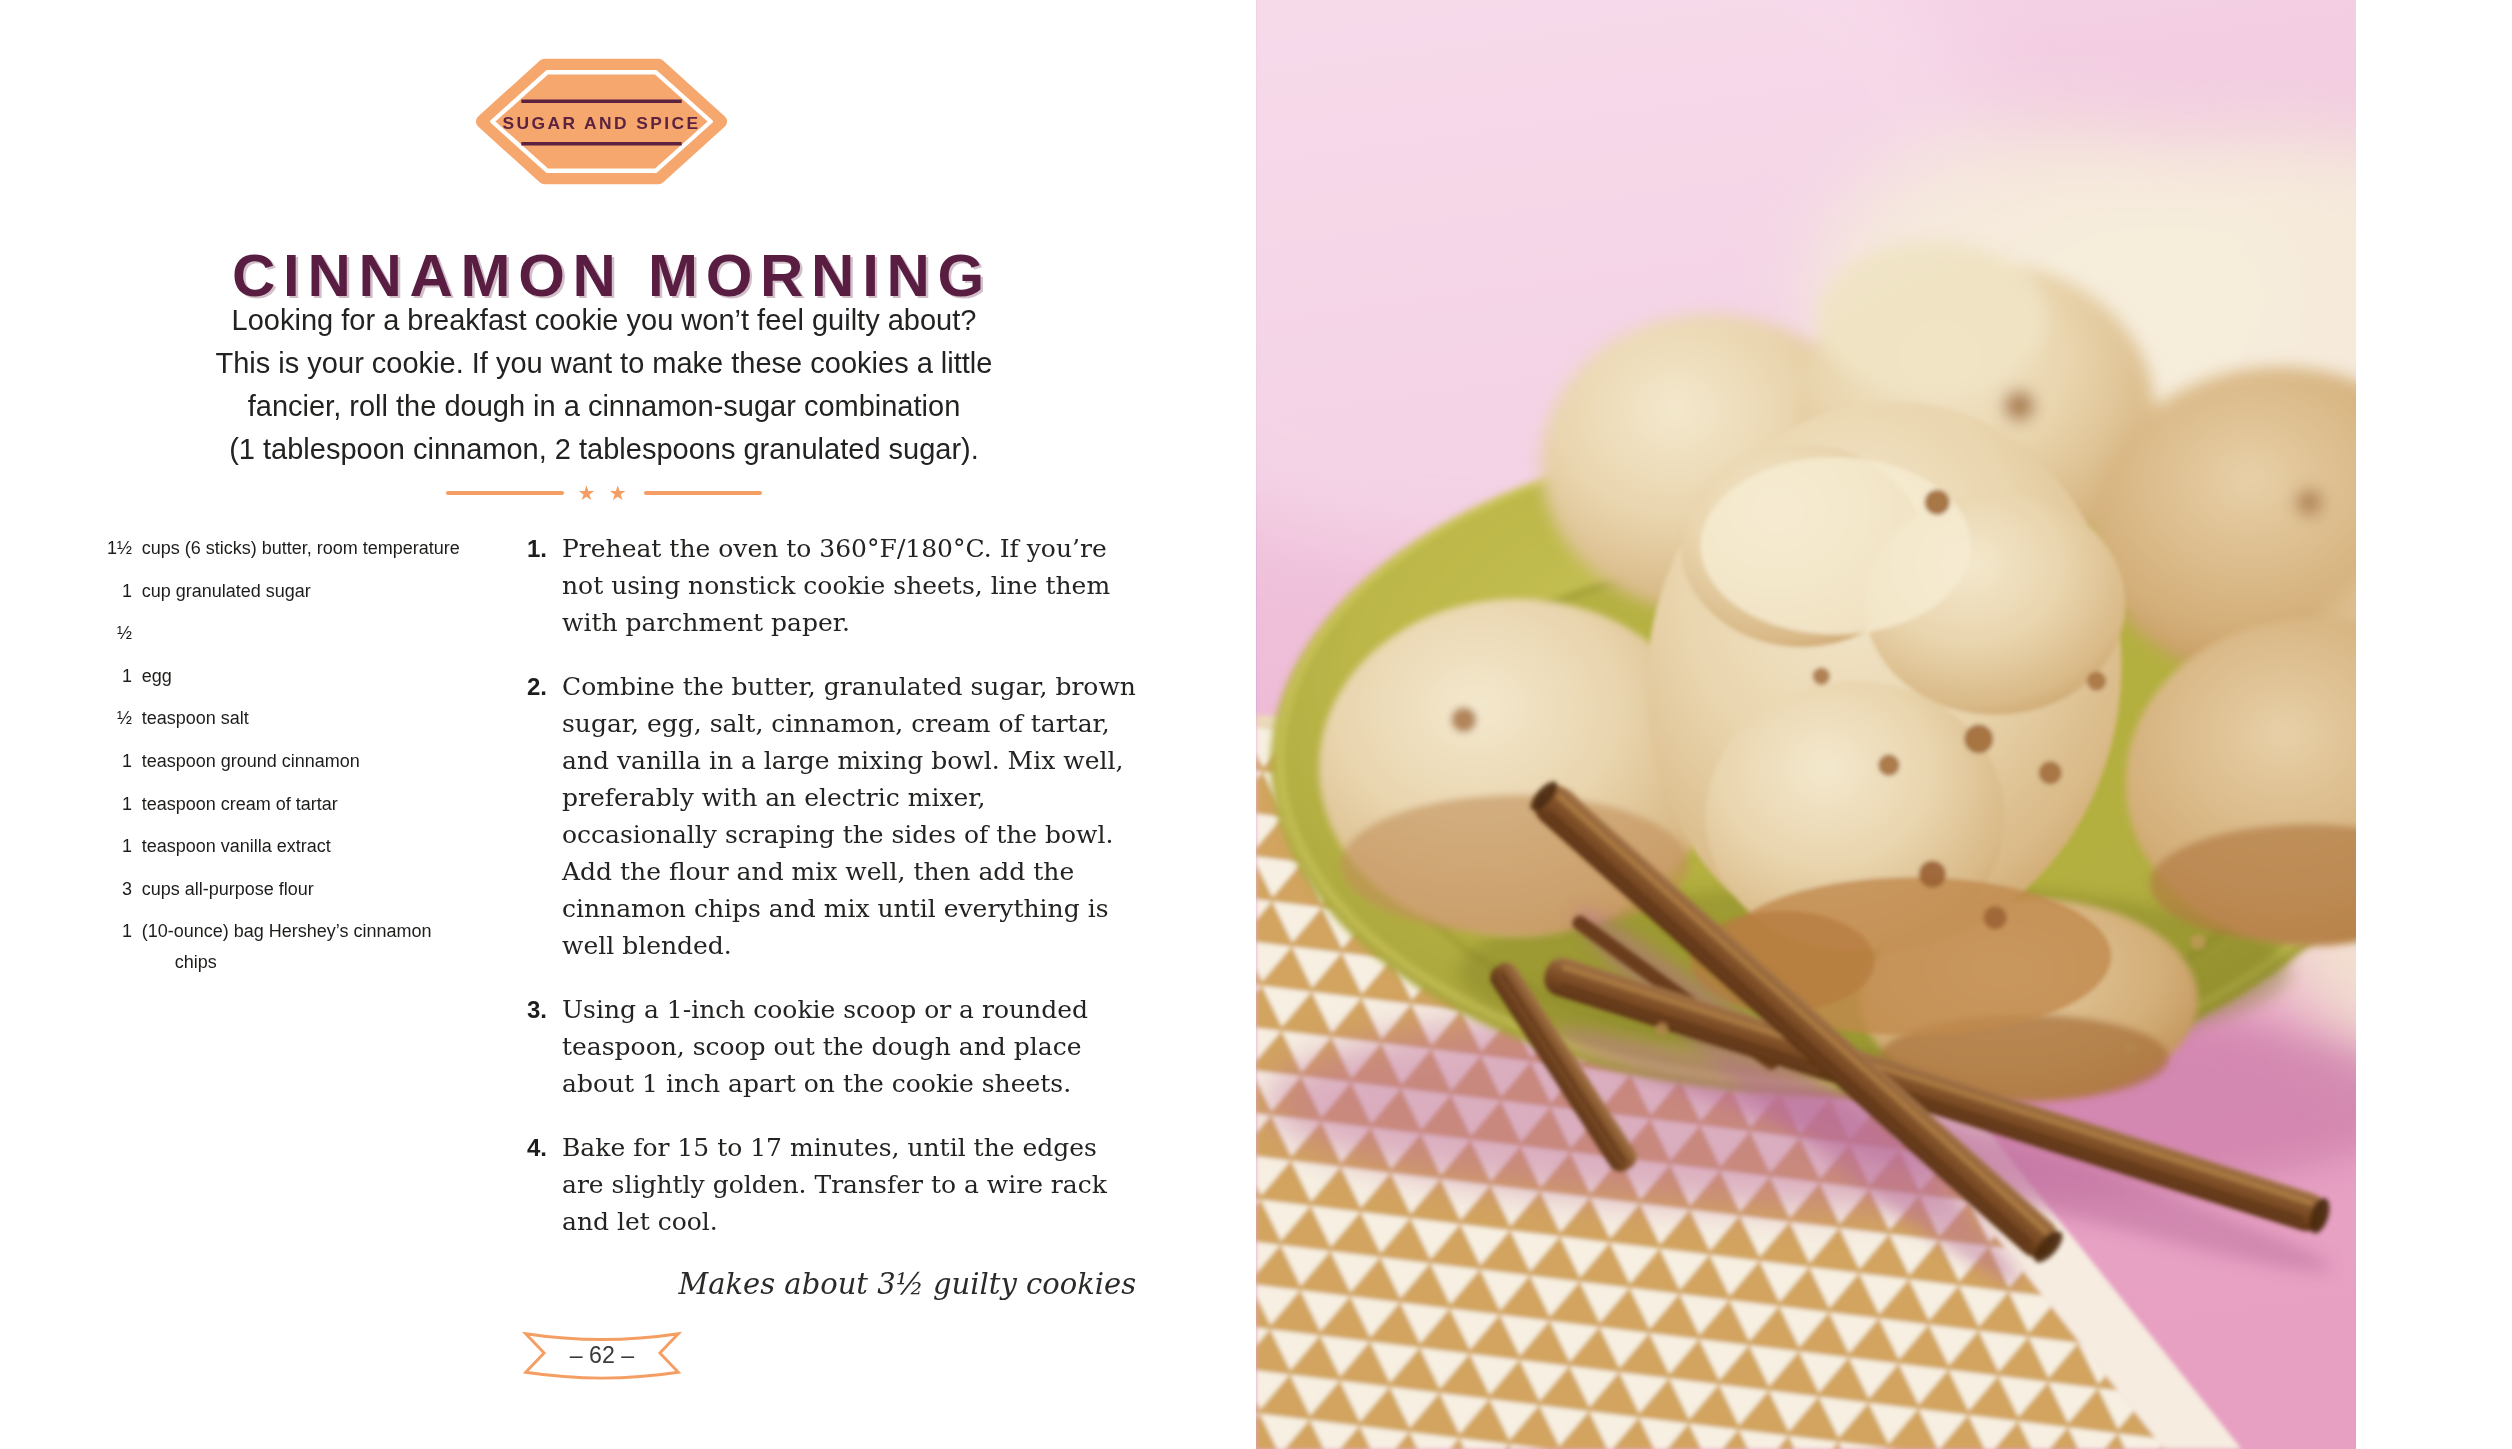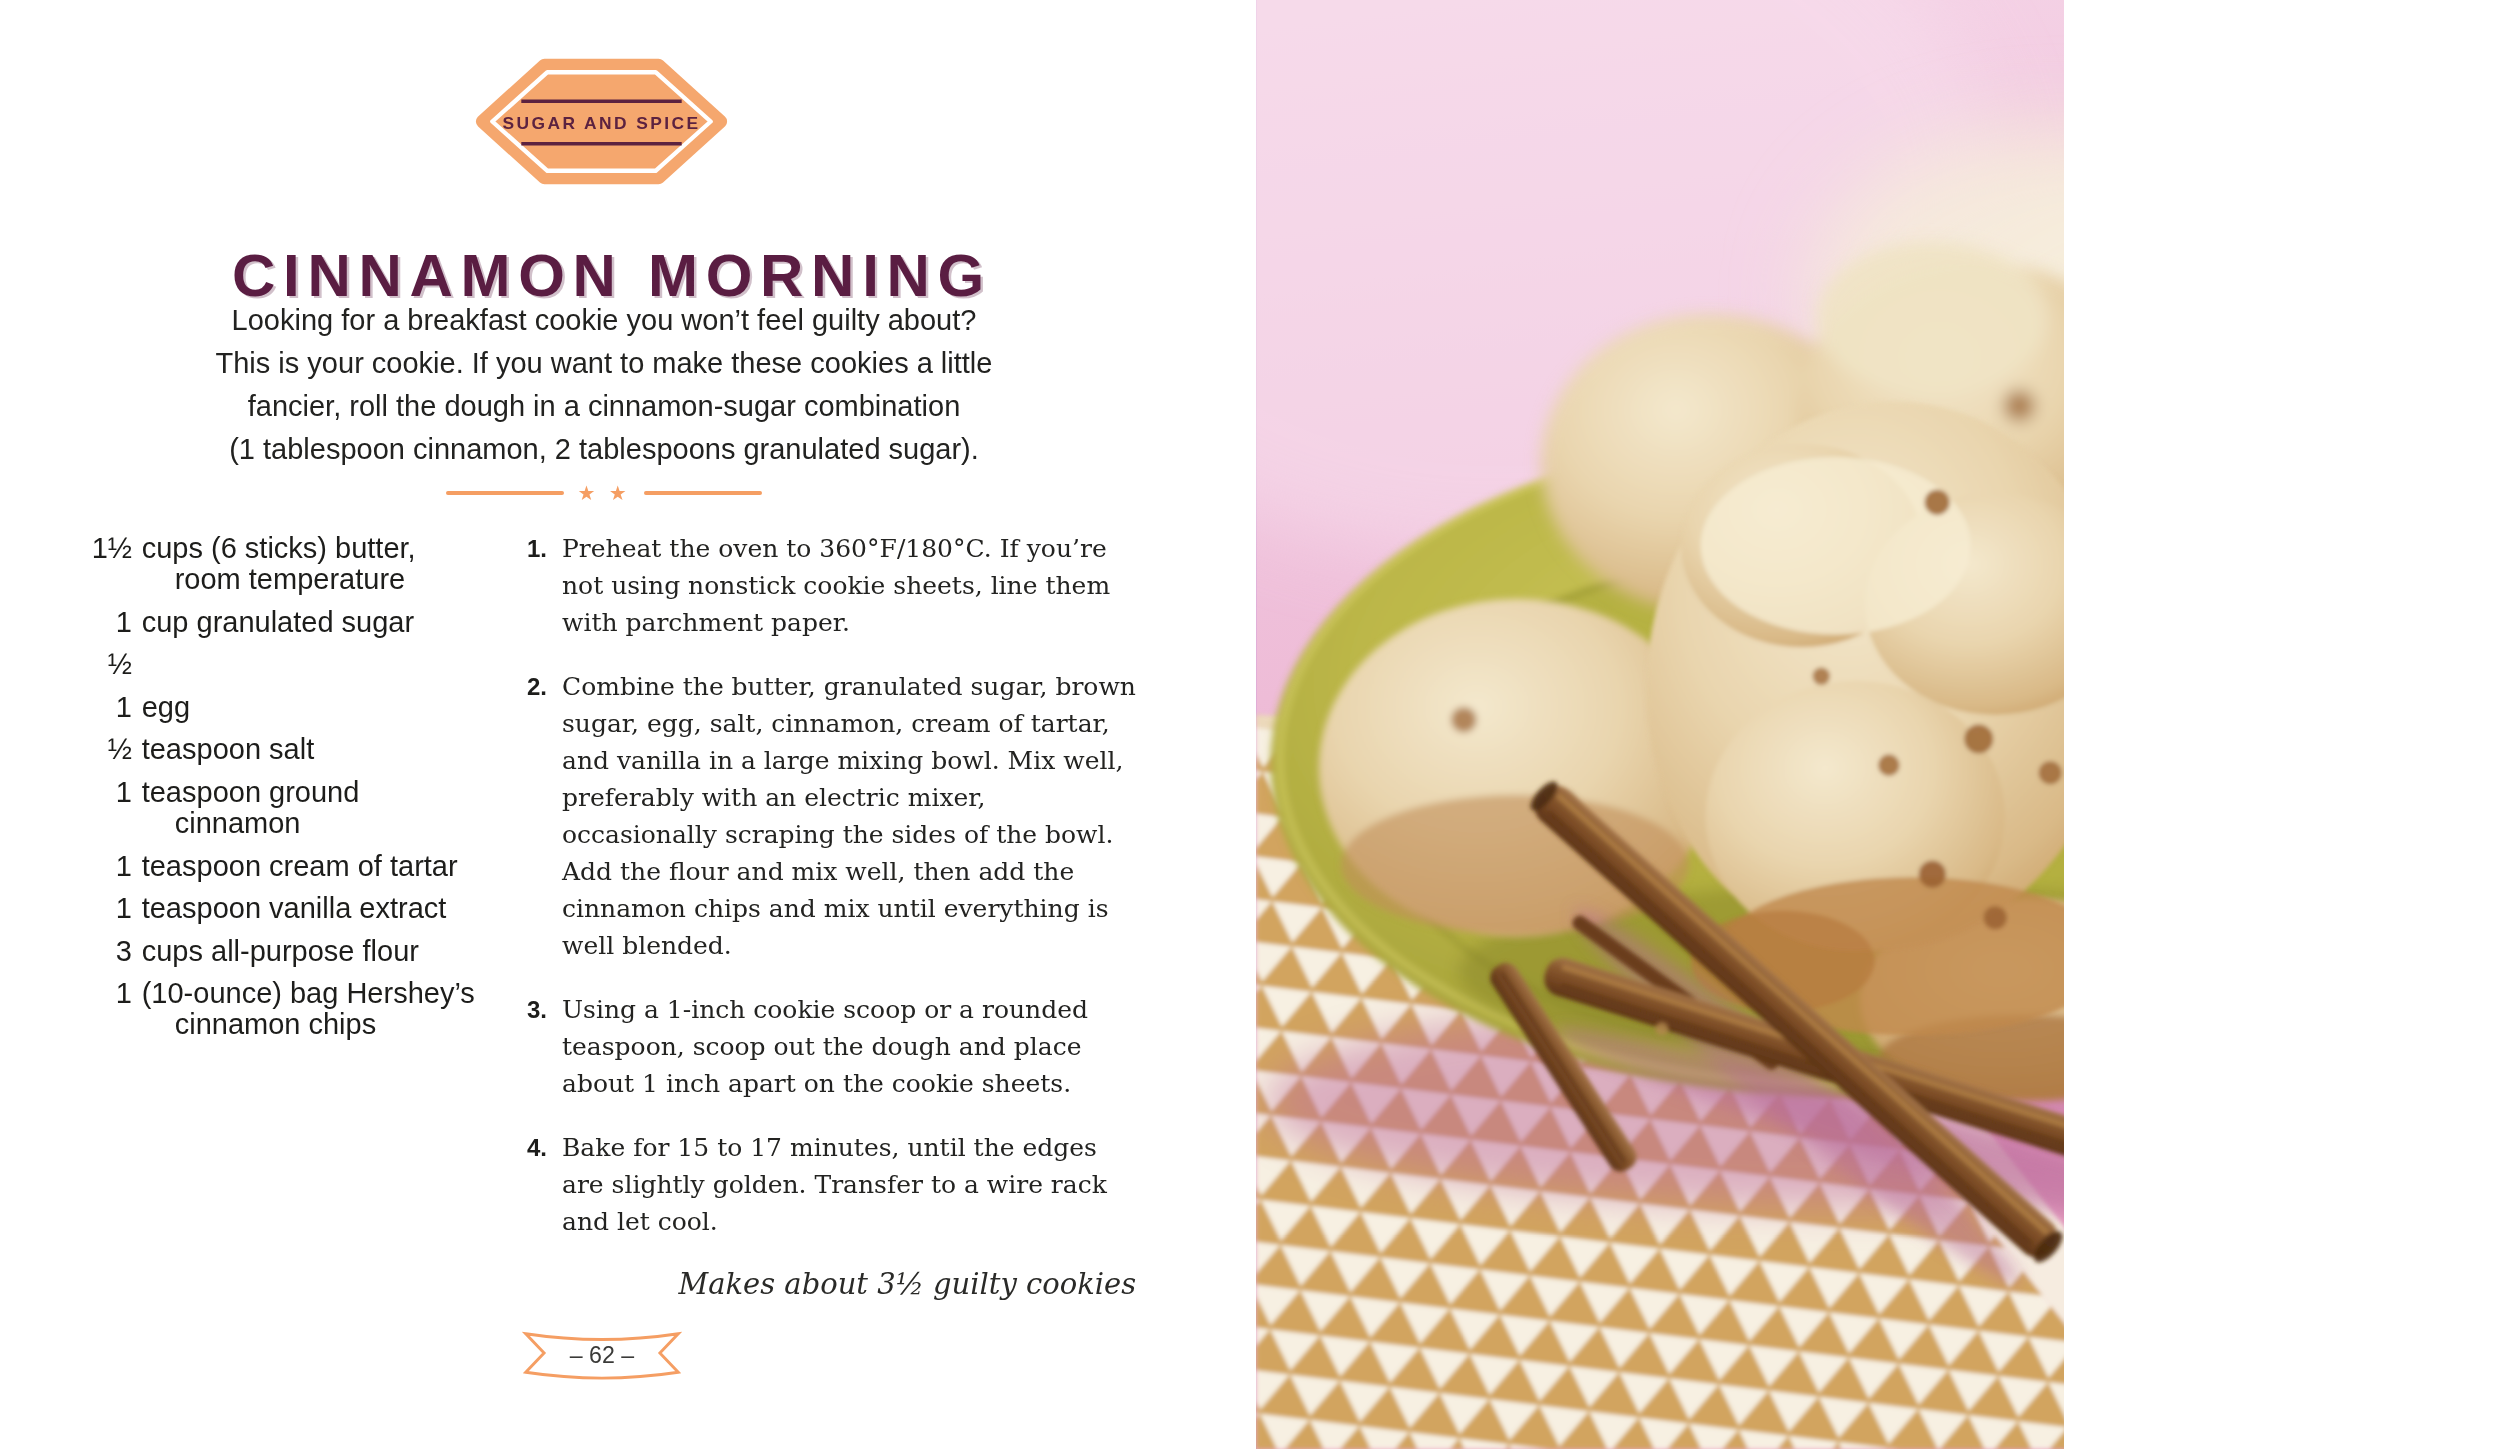--- a/index.html
+++ b/index.html
@@ -1,18 +1,18 @@
 <!DOCTYPE html>
 <html><head>
 <meta charset="utf-8">
 <style>
   html, body { margin: 0; padding: 0; background: #ffffff; }
   .spread {
     position: relative;
-    width: 2064px;
+    width: 2356px;
     height: 1449px;
     background: #6d28d9;
     overflow: hidden;
     font-family: "Liberation Sans", sans-serif;
     color: #1d1d1b;
   }
 
   
   .left-page {
     position: absolute;
@@ -73,21 +73,21 @@
   }
 
   .ingredients {
     position: absolute;
     left: 82px; top: 533px;
     width: 396px;
   }
   .ing-row {
     display: flex;
     margin-bottom: 11.6px;
-    font-size: 29px;
+    font-size: 18px;
     line-height: 31px;
   }
   .ing-row .qty {
     width: 50px;
     flex: 0 0 50px;
     text-align: right;
     margin-right: 9.7px;
   }
   .ing-row .ing-text {
     flex: 1;

